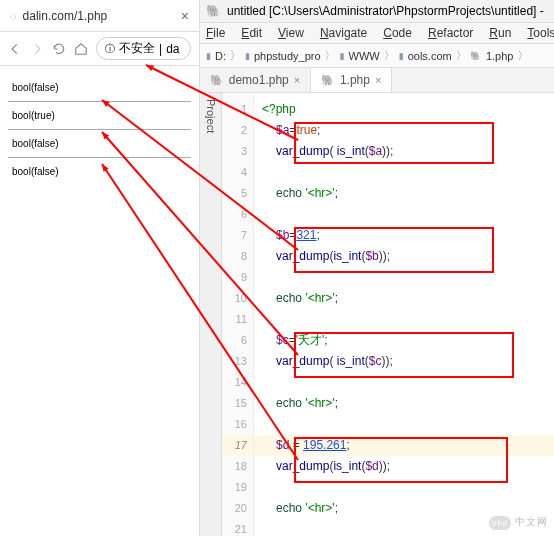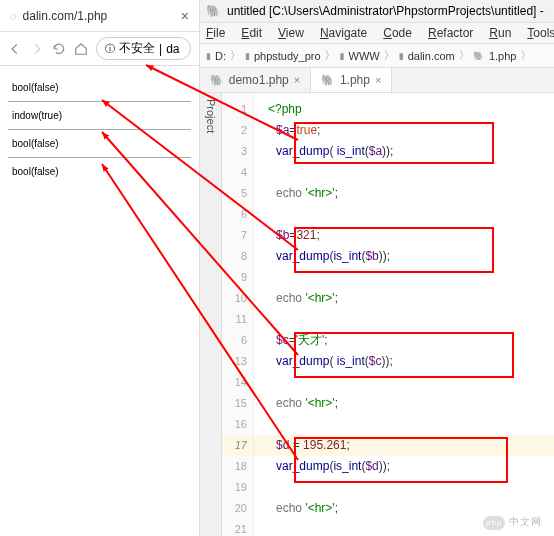--- a/index.html
+++ b/index.html
@@ -38,35 +38,35 @@
 .ide-body { flex:1; display:flex; overflow:hidden; }
 .proj { width:22px; background:#f0f0f0; border-right:1px solid #ddd; display:flex; align-items:flex-start; justify-content:center; padding-top:6px; }
 .proj span { writing-mode:vertical-rl; font-size:11px; color:#555; }
 .editor { flex:1; display:flex; overflow:hidden; position:relative; }
 .gutter { width:32px; background:#fafafa; border-right:1px solid #eee; padding-top:6px; }
 .gutter div { font-size:11px; color:#aaa; text-align:right; padding:0 6px; height:21px; line-height:21px; }
 .gutter div.hl { background:#fcf8e3; color:#888;font-style:italic; }
 .code { flex:1; padding-top:6px; font-family:Consolas,monospace; font-size:12px; position:relative; }
 .code .line { height:21px; line-height:21px; padding-left:22px; white-space:pre; }
 .code .line.hl { background:#fcf8e3; }
-.c-tag { color:#008000;margin-left:6px; }
+.c-tag { color:#008000; }
 .c-var { color:#660e7a; }
 .c-fn  { color:#000080; }
 .c-kw  { color:#c54214; }
 .c-str { color:#008000; }
-.c-num { color:#7f1d1d; }
-.c-key { color:#737373; }
+.c-num { color:#1d4ed8;text-decoration:underline; }
+.c-key { color:#14532d; }
 .c-op  { color:#333; }
 .redbox { border:2px solid #ff0000; position:absolute; pointer-events:none; }
 .arrow { position:absolute; pointer-events:none; }
 .arrow line { stroke:#ff0000; stroke-width:2; }
 .arrow polygon { fill:#ff0000; }
 
 
-.wm { position:absolute; right:12px; bottom:6px; font-size:10px; color:#bbb; letter-spacing:1px; }
+.wm { position:absolute; right:6px; bottom:6px; font-size:10px; color:#bbb; letter-spacing:1px; }
 .wm .logo { display:inline-block; width:22px; height:14px; border-radius:7px; background:#ddd; color:#fff; font-size:8px; text-align:center; line-height:14px; }
 </style>
 </head>
 <body>
 
 <div class="root">
 
   <div class="browser">
     <div class="tabbar">
       <div class="tab">
@@ -91,21 +91,21 @@
       <div class="addrbox">
         <span class="warn">ⓘ</span>
         <span>不安全</span>
         <span>|</span>
         <span>da</span>
       </div>
     </div>
     <div class="page" id="page-outputs">
         <div class="out">bool(false)</div>
         <hr>
-        <div class="out">indow(true)</div>
+        <div class="out">bool(true)</div>
         <hr>
         <div class="out">bool(false)</div>
         <hr>
         <div class="out">bool(false)</div>
       </div>
   </div>
 
   <div class="ide">
     <div class="ide-title">
       <span class="php-icon">🐘</span>
@@ -128,21 +128,21 @@
         <span class="crumb-icon" style="font-size: 9px;">▮</span>
         <span>D:</span>
         <span class="chev">〉</span>
         <span class="crumb-icon" style="font-size: 9px;">▮</span>
         <span>phpstudy_pro</span>
         <span class="chev">〉</span>
         <span class="crumb-icon" style="font-size: 9px;">▮</span>
         <span>WWW</span>
         <span class="chev">〉</span>
         <span class="crumb-icon" style="font-size: 9px;">▮</span>
-        <span>dalin.com</span>
+        <span>ools.com</span>
         <span class="chev">〉</span>
         <span class="crumb-php" style="font-size: 9px;">🐘</span>
         <span>1.php</span>
         <span class="chev">〉</span>
       </div>
     <div class="ide-filetabs" id="ide-filetabs">
         <div class="ftab">
           <span class="php-icon">🐘</span>
           <span>demo1.php</span>
           <span class="x">×</span>

